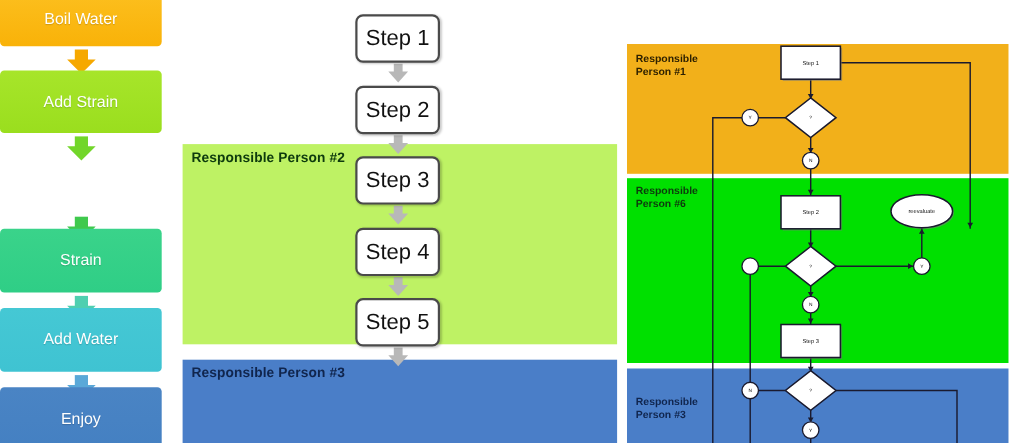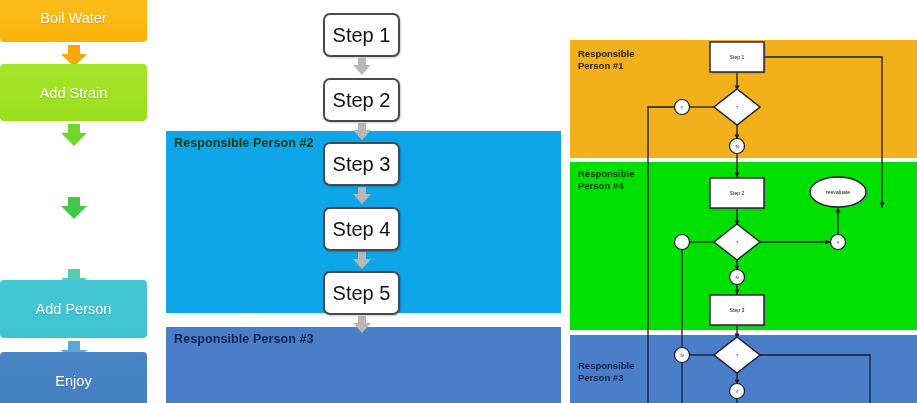--- a/index.html
+++ b/index.html
@@ -86,38 +86,41 @@
         <span>Add Strain</span>
       </div>
       <div class="larrow" style="top: 124px;">
         <div class="shaft" style="background: rgb(114, 214, 42);"></div>
         <div class="head" style="border-top: 13px solid rgb(114, 214, 42);"></div>
       </div>
       <div class="larrow" style="top: 197px;">
         <div class="shaft" style="background: rgb(63, 201, 77);"></div>
         <div class="head" style="border-top: 13px solid rgb(63, 201, 77);"></div>
       </div>
+      <div class="lbox" style="top: 208px; height: 58px; background: linear-gradient(rgb(58, 211, 138) 0%, rgb(47, 206, 134) 100%);">
+        <span>Strain</span>
+      </div>
       <div class="larrow" style="top: 269px;">
         <div class="shaft" style="background: rgb(79, 207, 176);"></div>
         <div class="head" style="border-top: 13px solid rgb(79, 207, 176);"></div>
       </div>
       <div class="lbox" style="top: 280px; height: 58px; background: linear-gradient(rgb(69, 200, 212) 0%, rgb(63, 195, 210) 100%);">
-        <span>Add Person</span>
+        <span>Add Water</span>
       </div>
       <div class="larrow" style="top: 341px;">
         <div class="shaft" style="background: rgb(90, 168, 216);"></div>
         <div class="head" style="border-top: 13px solid rgb(90, 168, 216);"></div>
       </div>
       <div class="lbox" style="top: 352px; height: 58px; background: linear-gradient(rgb(74, 132, 196) 0%, rgb(68, 128, 194) 100%);">
         <span>Enjoy</span>
       </div>
     </div>
 
   <div id="col-mid">
-      <div class="band" style="top: 131px; height: 182px; background: #0ea5e9;">
+      <div class="band" style="top: 131px; height: 182px; background: #bef264;">
         <div class="band-label" style="color: rgb(13, 58, 13);">Responsible Person #2</div>
       </div>
       <div class="band" style="top: 327px; height: 88px; background: rgb(74, 126, 200);">
         <div class="band-label" style="color: rgb(16, 37, 77);">Responsible Person #3</div>
       </div>
       <div class="marrow" style="top: 58px;">
         <div class="shaft"></div>
         <div class="head"></div>
       </div>
       <div class="stepbox" style="top: 13px;">
@@ -155,21 +158,21 @@
 
   <div id="col-right">
     <div class="rband" style="top: 0px; height: 118px; background: rgb(242, 176, 26);"></div>
       <div class="rband-label" style="top: 8px; color: rgb(46, 33, 0);">
         <div>Responsible</div>
         <div>Person #1</div>
       </div>
       <div class="rband" style="top: 122px; height: 168px; background: rgb(0, 224, 0);"></div>
       <div class="rband-label" style="top: 128px; color: rgb(13, 58, 13);">
         <div>Responsible</div>
-        <div>Person #4</div>
+        <div>Person #6</div>
       </div>
       <div class="rband" style="top: 295px; height: 108px; background: rgb(74, 126, 200);"></div>
       <div class="rband-label" style="top: 320px; color: rgb(16, 37, 77);">
         <div>Responsible</div>
         <div>Person #3</div>
       </div>
       <svg id="rsvg" viewBox="0 0 347 403" preserveAspectRatio="none">
         <path d="M167,32 L167,49" class="fc-line"></path>
         <path d="M144,67 L119.5,67" class="fc-line"></path>
         <path d="M104.5,67 L78,67 L78,388 L140,388" class="fc-line"></path>

